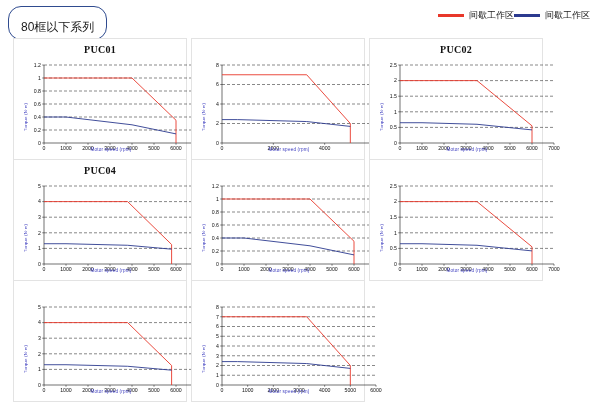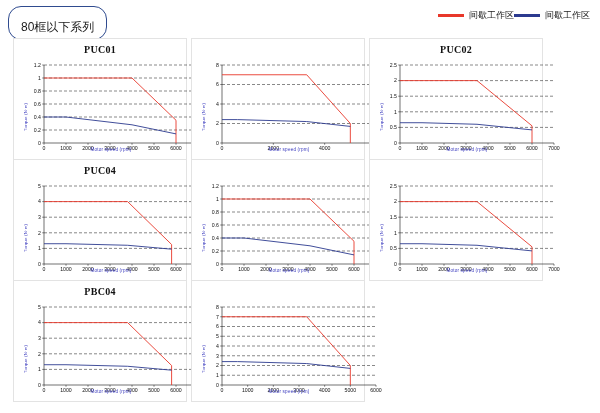--- a/index.html
+++ b/index.html
@@ -362,21 +362,20 @@
           <line x1="28.2" y1="8.00" x2="30" y2="8.00" stroke="#111" stroke-width="0.5"></line>
           <text class="tick-y" x="27" y="9.80" text-anchor="end">2.5</text>
           <polyline points="30.00,23.60 107.00,23.60 162.00,68.84 162.00,86.00" fill="none" stroke="#e8382a" stroke-width="0.9"></polyline>
           <polyline points="30.00,65.72 52.00,65.72 107.00,67.28 162.00,72.90" fill="none" stroke="#2b3a8f" stroke-width="0.9"></polyline>
         </svg>
         <div class="ylab">Torque (N·m)</div>
         <div class="xlab">Motor speed (rpm)</div>
       </div>
     </div>
     <div class="cell">
-      <div class="chart-title">PBC04</div>
       <div class="plot-wrap">
         <svg class="plot-svg" width="194" height="104" viewBox="0 0 194 104">
           <line x1="30" y1="70.40" x2="184" y2="70.40" stroke="#111" stroke-width="0.5" stroke-dasharray="3,2"></line>
           <line x1="30" y1="54.80" x2="184" y2="54.80" stroke="#111" stroke-width="0.5" stroke-dasharray="3,2"></line>
           <line x1="30" y1="39.20" x2="184" y2="39.20" stroke="#111" stroke-width="0.5" stroke-dasharray="3,2"></line>
           <line x1="30" y1="23.60" x2="184" y2="23.60" stroke="#111" stroke-width="0.5" stroke-dasharray="3,2"></line>
           <line x1="30" y1="8.00" x2="184" y2="8.00" stroke="#111" stroke-width="0.5" stroke-dasharray="3,2"></line>
           <line x1="30" y1="8" x2="30" y2="86" stroke="#111" stroke-width="0.6"></line>
           <line x1="30" y1="86" x2="184" y2="86" stroke="#111" stroke-width="0.6"></line>
           <line x1="30.00" y1="86" x2="30.00" y2="87.8" stroke="#111" stroke-width="0.5"></line>

